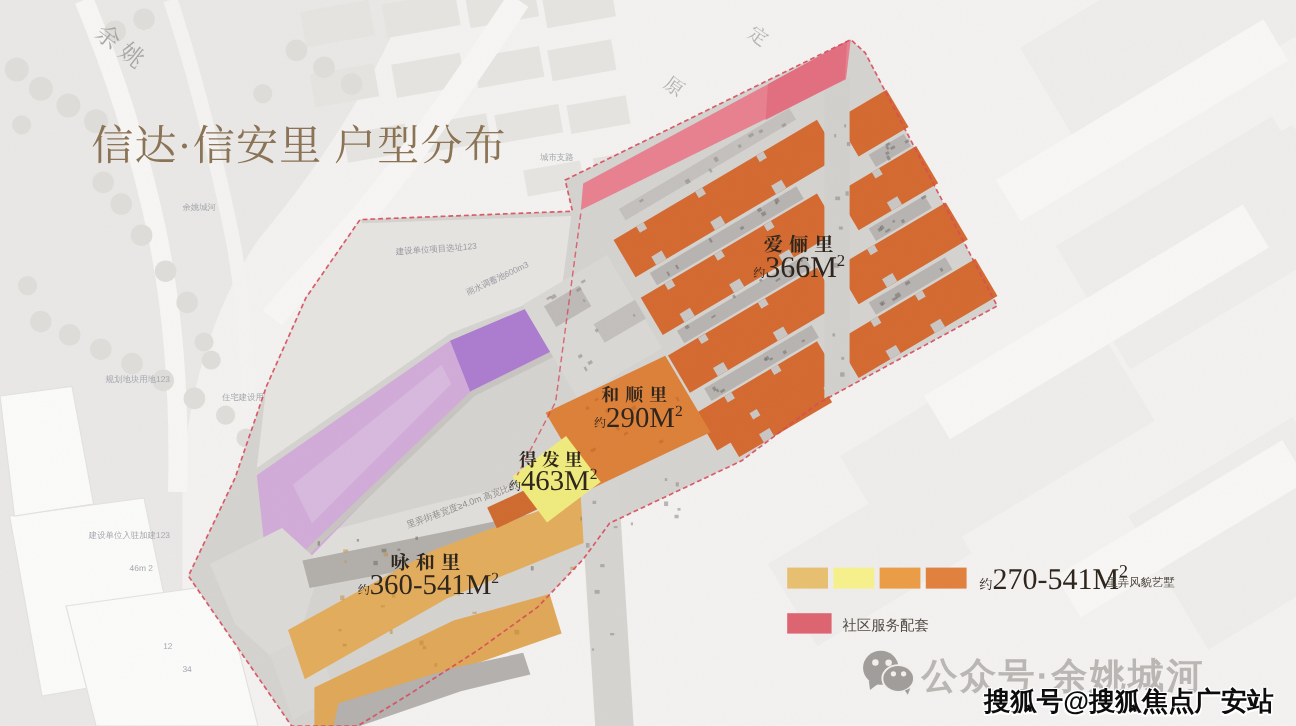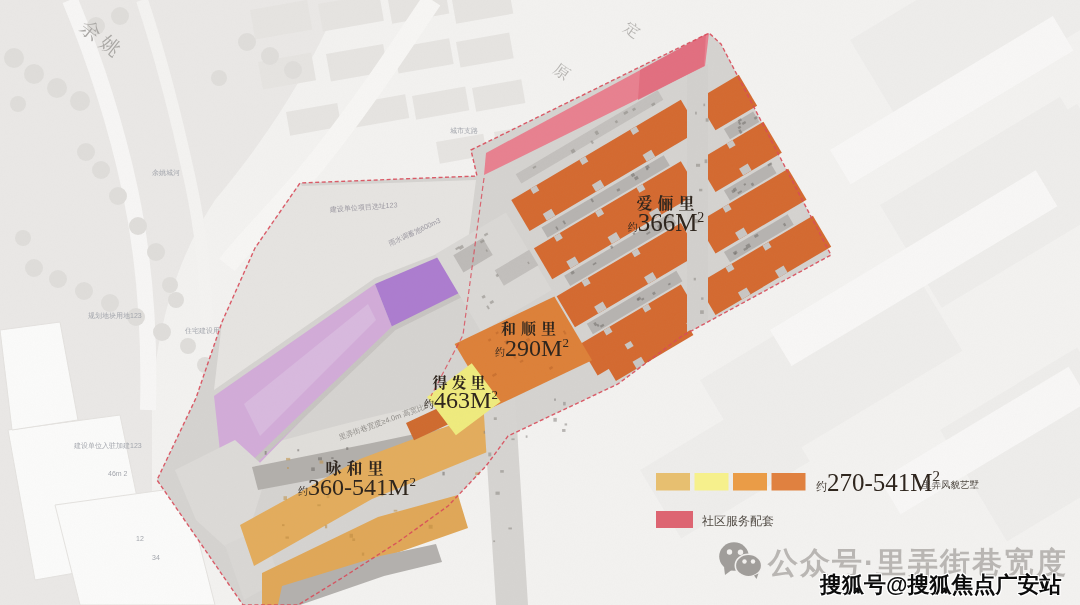--- a/index.html
+++ b/index.html
@@ -396,33 +396,34 @@
 
 <text x="816" y="491" fill="#2f261e" font-family="Liberation Serif,Noto Serif CJK SC,Noto Serif SC,serif"><tspan font-size="11">约</tspan><tspan font-size="25">270-541M</tspan><tspan font-size="15" dy="-10">2</tspan></text>
 
 <text x="922" y="488" font-size="9.5" fill="#514b44" font-family="Liberation Sans,sans-serif">里弄风貌艺墅</text>
 
 <rect x="656" y="511" width="37" height="17" fill="#dd6572"></rect>
 
 <text x="702" y="525" font-size="12" fill="#514b44" font-family="Liberation Sans,sans-serif">社区服务配套</text>
 </svg>
 
+<div class="title">信达·信安里 户型分布</div>
 
 
 <svg width="56" height="46" style="position:absolute;left:714px;top:538px">
 <g fill="#a09d9a">
 <ellipse cx="20" cy="18.5" rx="14.8" ry="14.2"></ellipse>
 <path d="M10,29 L11,37 L19,31 Z"></path>
 <ellipse cx="34.5" cy="27.5" rx="13.2" ry="11.2" stroke="#f1efed" stroke-width="1.6"></ellipse>
 <path d="M40,37.5 L42.5,41 L44.5,35.5 Z"></path>
 </g>
 <g fill="#f1efed">
 <circle cx="15.5" cy="14" r="2.7"></circle>
 <circle cx="26.5" cy="14.3" r="2.7"></circle>
 <circle cx="30.5" cy="23.5" r="2.2"></circle>
 <circle cx="39" cy="23.5" r="2.2"></circle>
 </g>
 </svg>
 
-<div class="wm">公众号·里弄街巷宽度</div>
+<div class="wm">公众号·余姚城河</div>
 
 <div class="sohu">搜狐号@搜狐焦点广安站</div>
 </div>
 
 </body></html>

